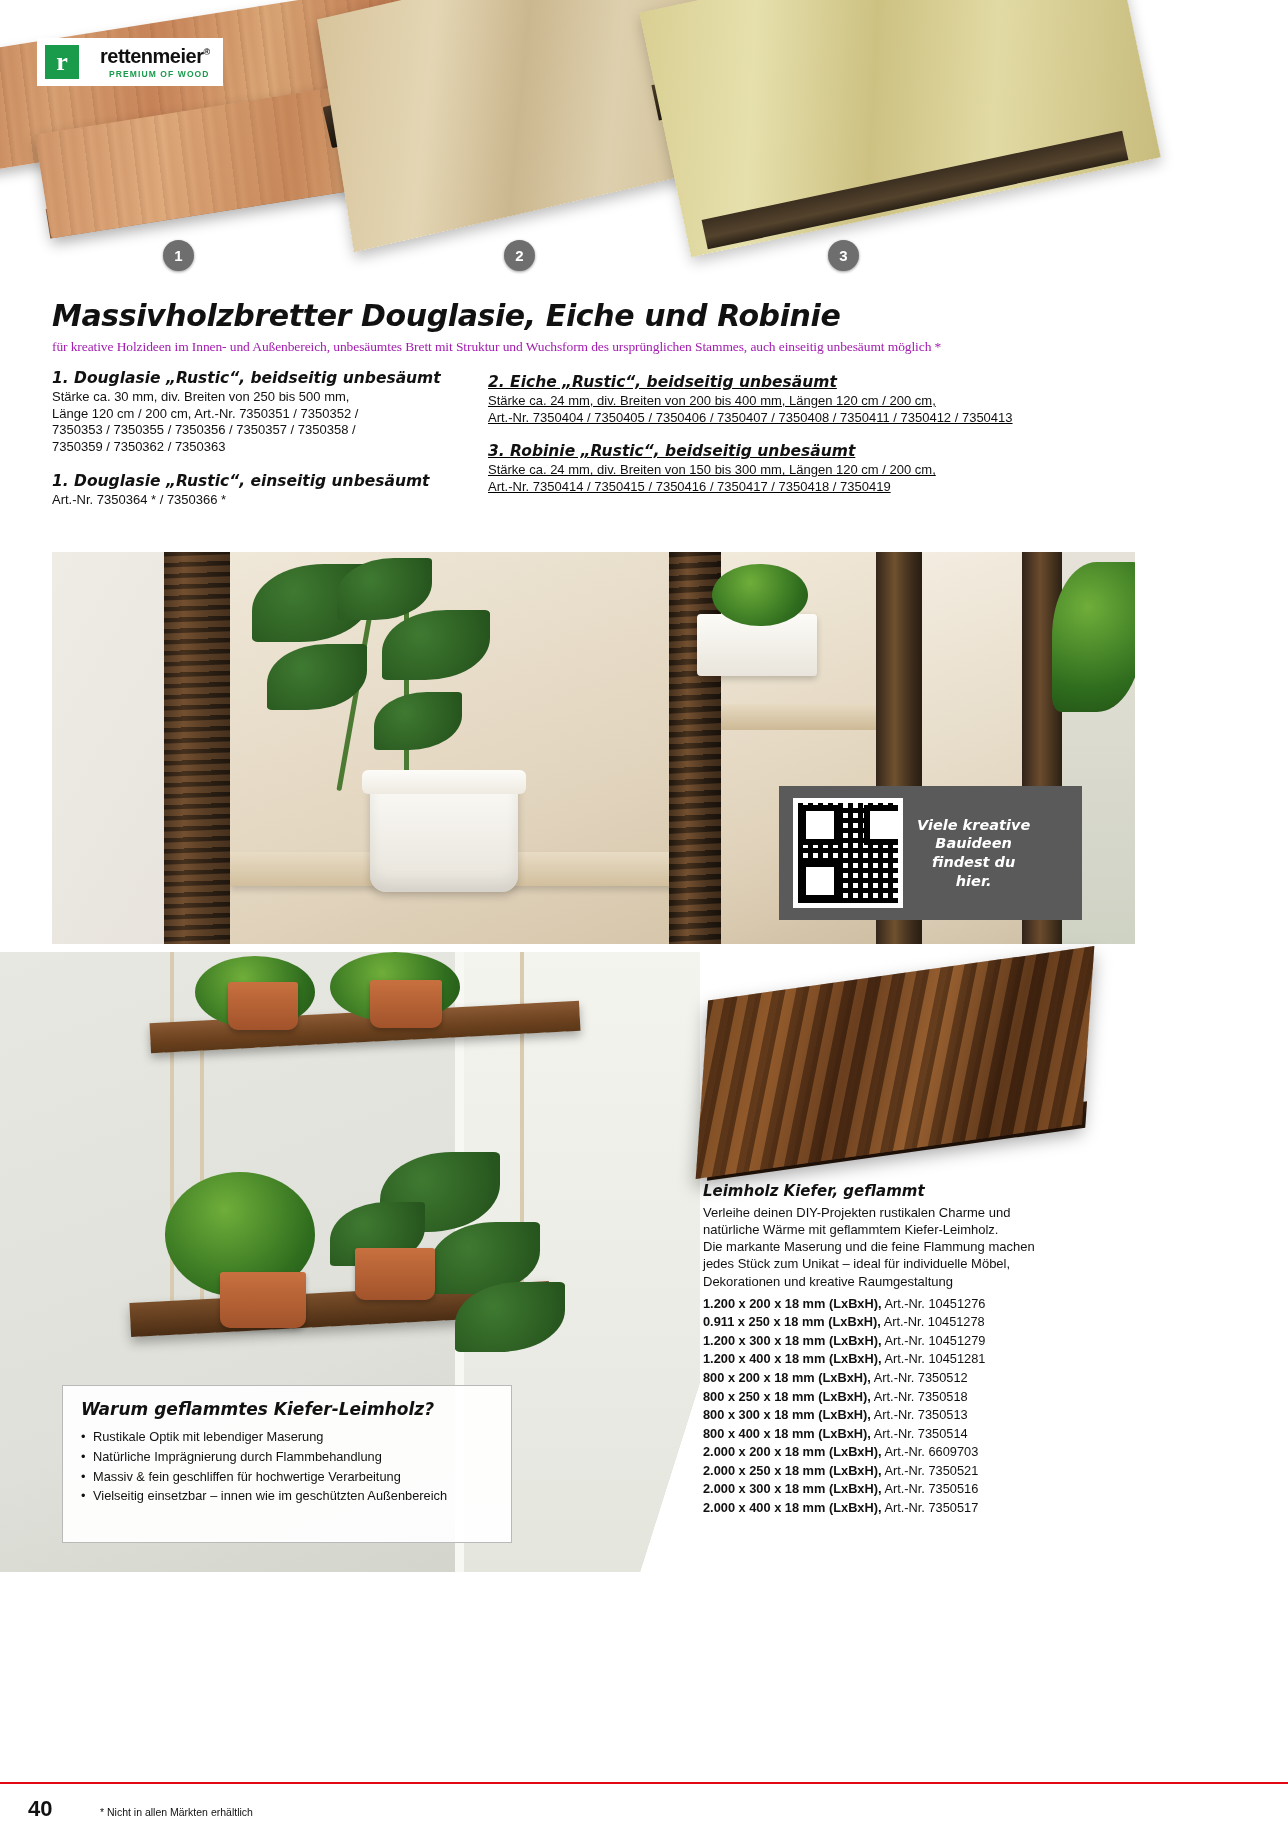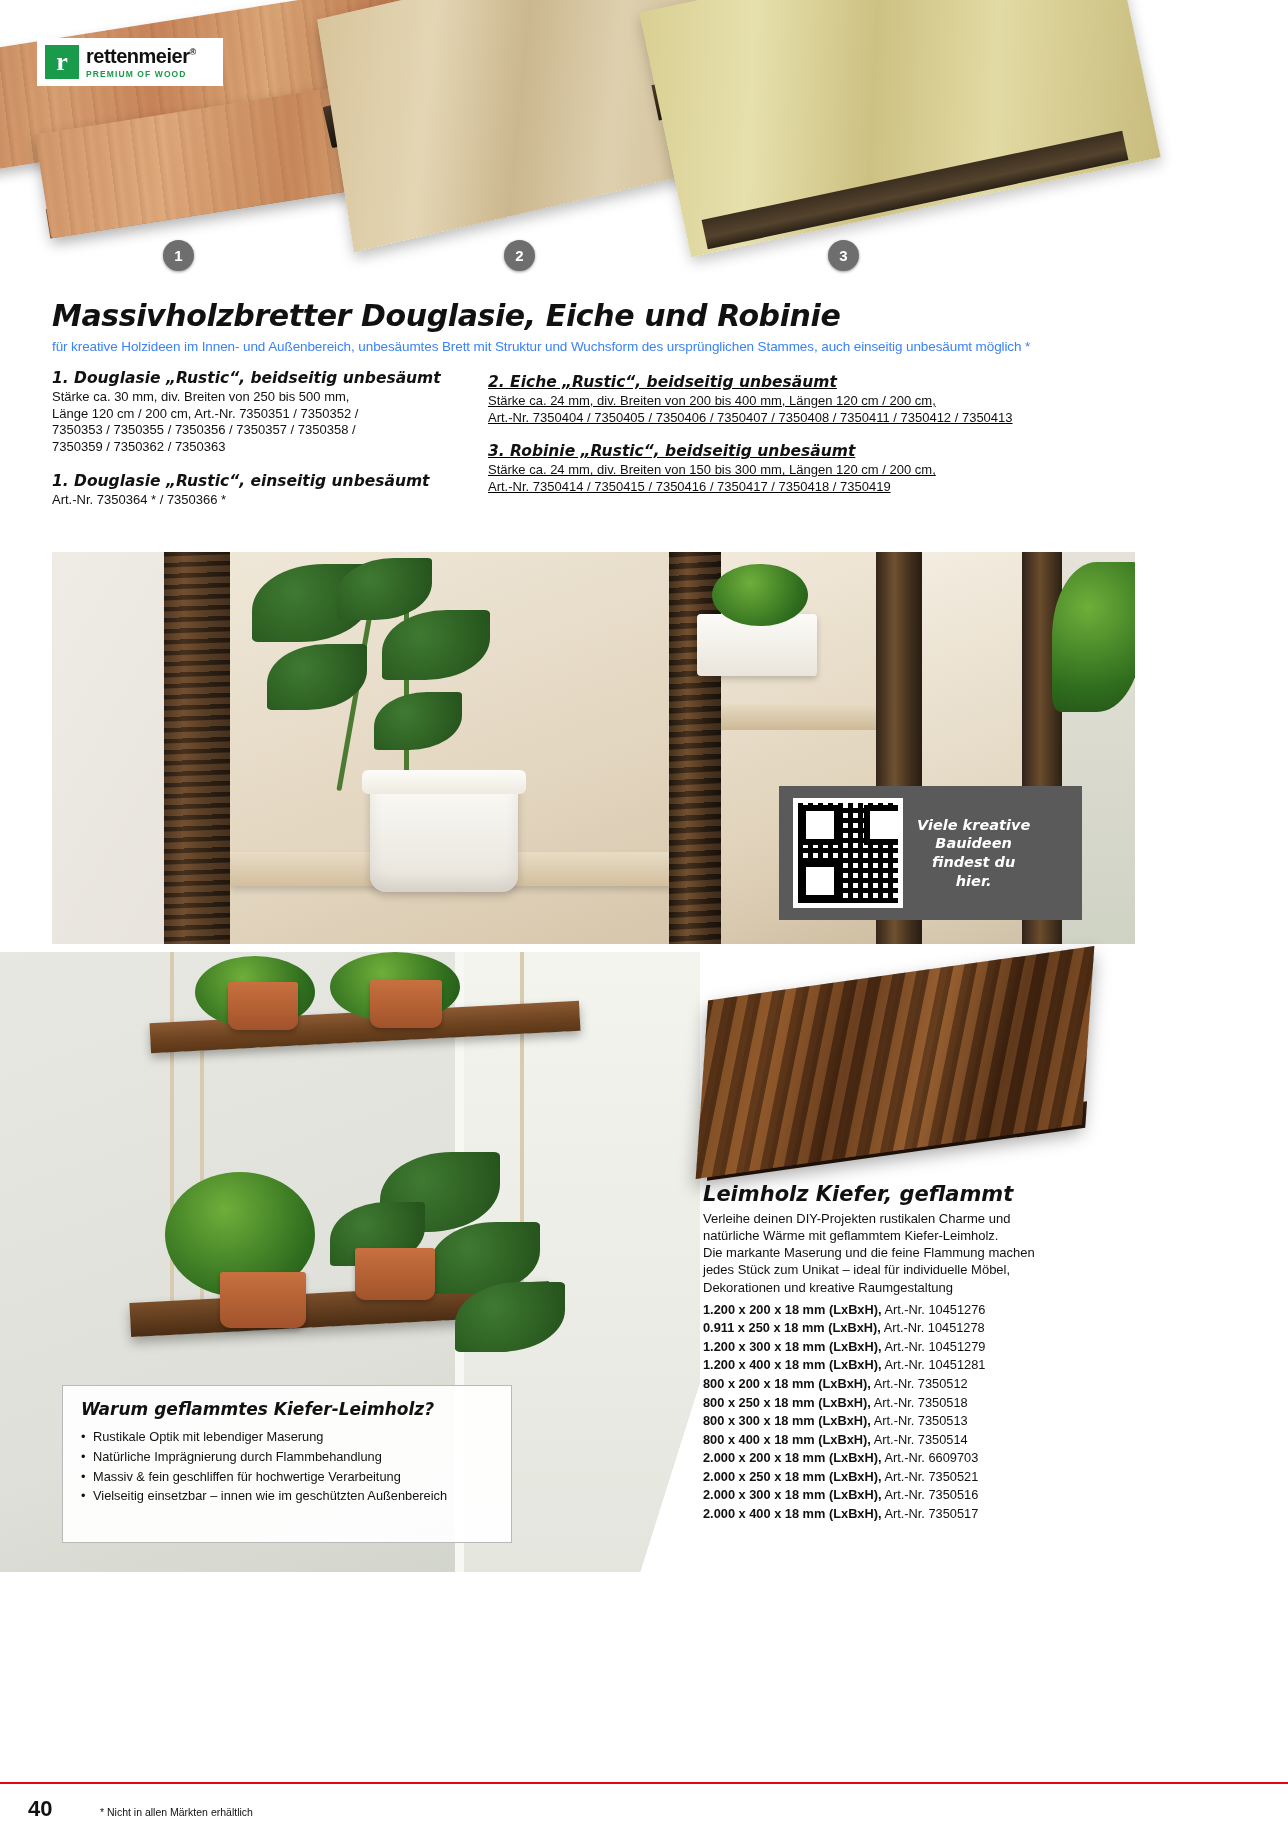--- a/index.html
+++ b/index.html
@@ -92,21 +92,21 @@
     background: #ffffff;
     display: flex; align-items: center;
     padding: 0 8px;
   }
   .logo .mark {
     width: 34px; height: 34px; background: #1a9b4b; color: #fff;
     font-family: "Liberation Serif", serif; font-weight: bold; font-size: 26px;
     display: flex; align-items: center; justify-content: center;
     line-height: 1;
   }
-  .logo .txt { margin-left: 7px; }
+  .logo .txt { margin-left: 21px; text-align: right; }
   .logo .brand {
     font-size: 20px; font-weight: bold; letter-spacing: -0.5px; color: #111;
     line-height: 1;
   }
   .logo .brand sup { font-size: 9px; vertical-align: super; }
   .logo .tag {
     font-size: 8.5px; letter-spacing: 1.1px; color: #1a9b4b; font-weight: bold;
     margin-top: 3px;
   }
 
@@ -127,21 +127,21 @@
   .headline-wrap { position: absolute; left: 52px; top: 298px; width: 1190px; }
   h1.title {
     margin: 0;
     font-family: "DejaVu Sans", sans-serif;
     font-size: 30px; font-weight: bold; font-style: italic;
     letter-spacing: -0.4px;
     color: #111;
   }
   .subtitle {
     margin-top: 6px;
-    font-size: 13.5px; color: #3b82f6; letter-spacing: -0.1px;
+    font-size: 13.5px; color: #a21caf; letter-spacing: -0.1px; font-family: Liberation Serif, serif;
   }
 
   .cols { position: absolute; left: 52px; top: 368px; width: 1190px; }
   .col-left { position: absolute; left: 0; top: 1px; width: 420px; }
   .col-right { position: absolute; left: 436px; top: 5px; width: 700px; text-decoration: underline; }
   .item { margin-bottom: 16px; }
   .item h3 {
     margin: 0 0 2px 0;
     font-family: "DejaVu Sans", sans-serif;
     font-size: 15.5px; font-weight: bold; font-style: italic;
@@ -318,21 +318,21 @@
     transform: rotate(-8deg) skewX(-12deg);
   }
 
   
   .leim {
     position: absolute; left: 703px; top: 1182px; width: 420px;
   }
   .leim h3 {
     margin: 0 0 4px 0;
     font-family: "DejaVu Sans", sans-serif;
-    font-size: 21px; font-weight: bold; font-style: italic; color: #111;
+    font-size: 15px; font-weight: bold; font-style: italic; color: #111;
   }
   .leim p {
     margin: 0 0 5px 0; font-size: 13px; line-height: 1.32; color: #111;
   }
   .size-list { margin: 0; padding: 0; list-style: none; }
   .size-list li { font-size: 12.8px; line-height: 1.45; color:#111; white-space: nowrap; }
   .size-list li b { font-weight: bold; }
 
   
   .whybox {

